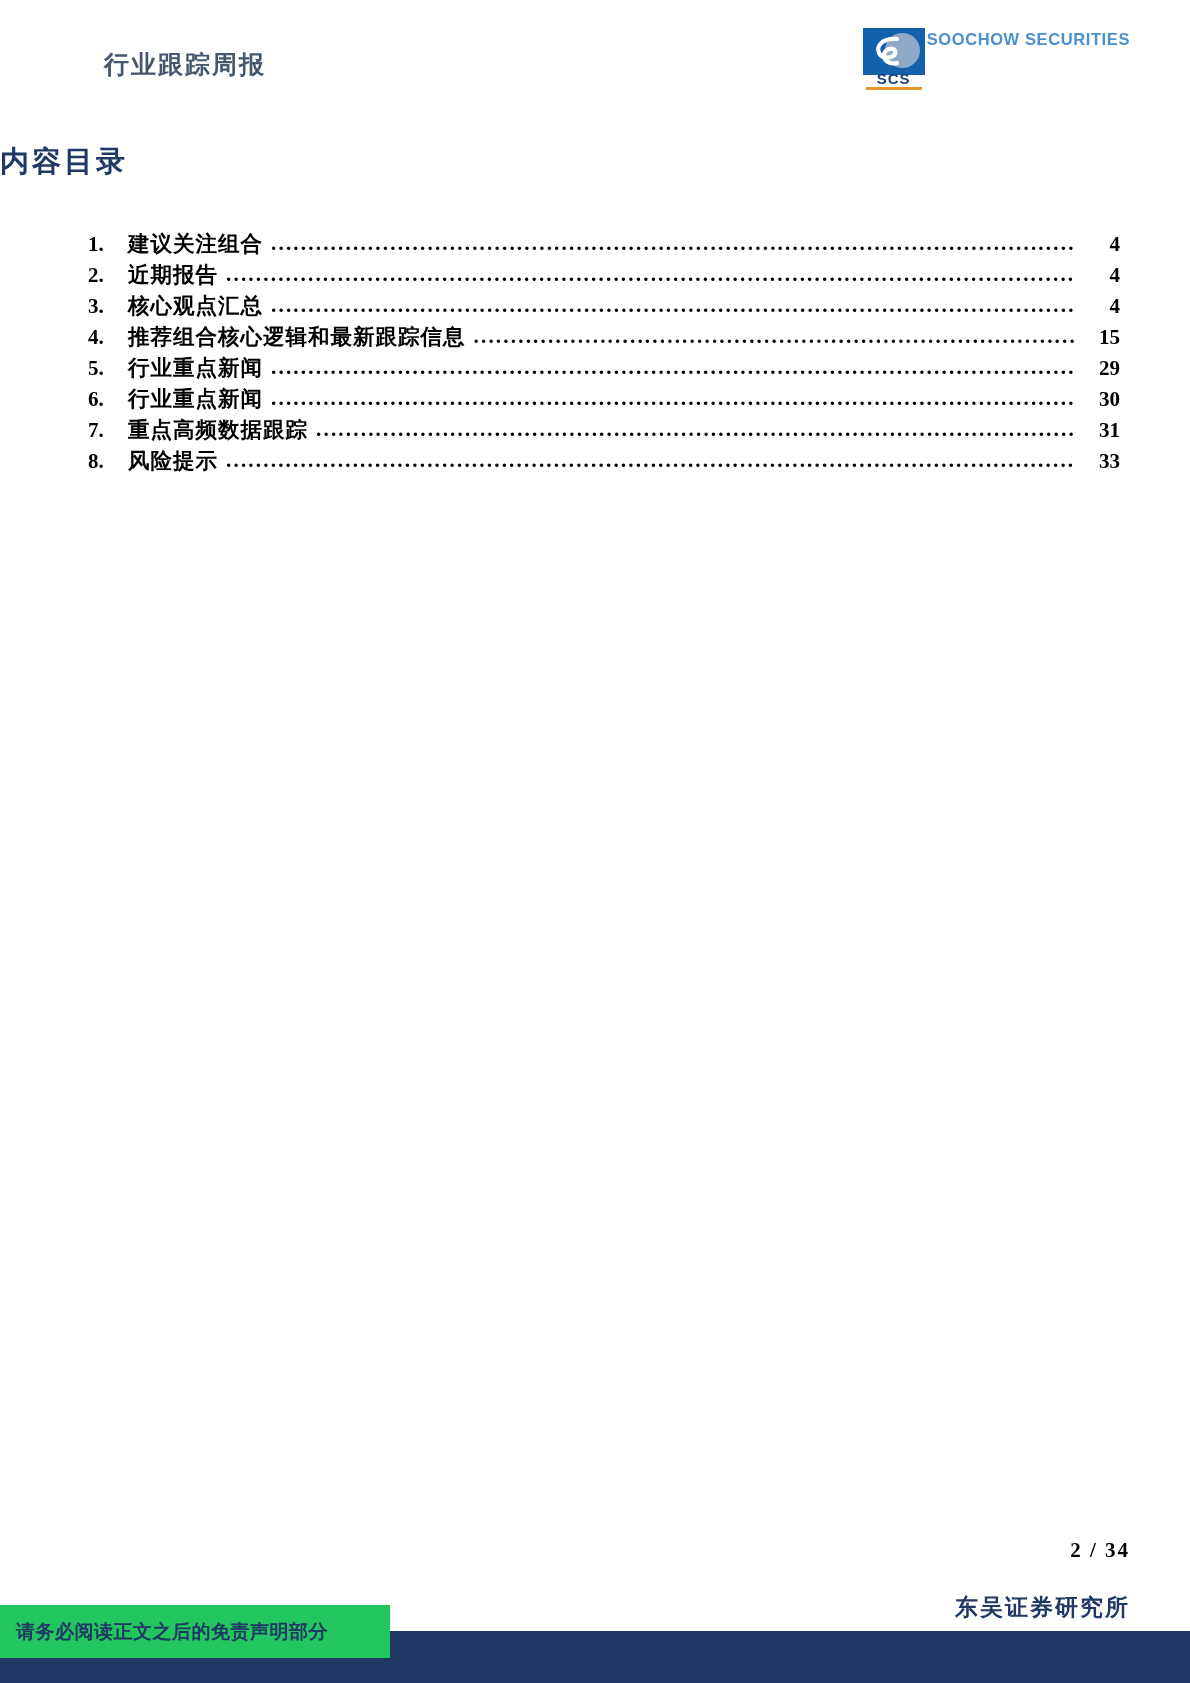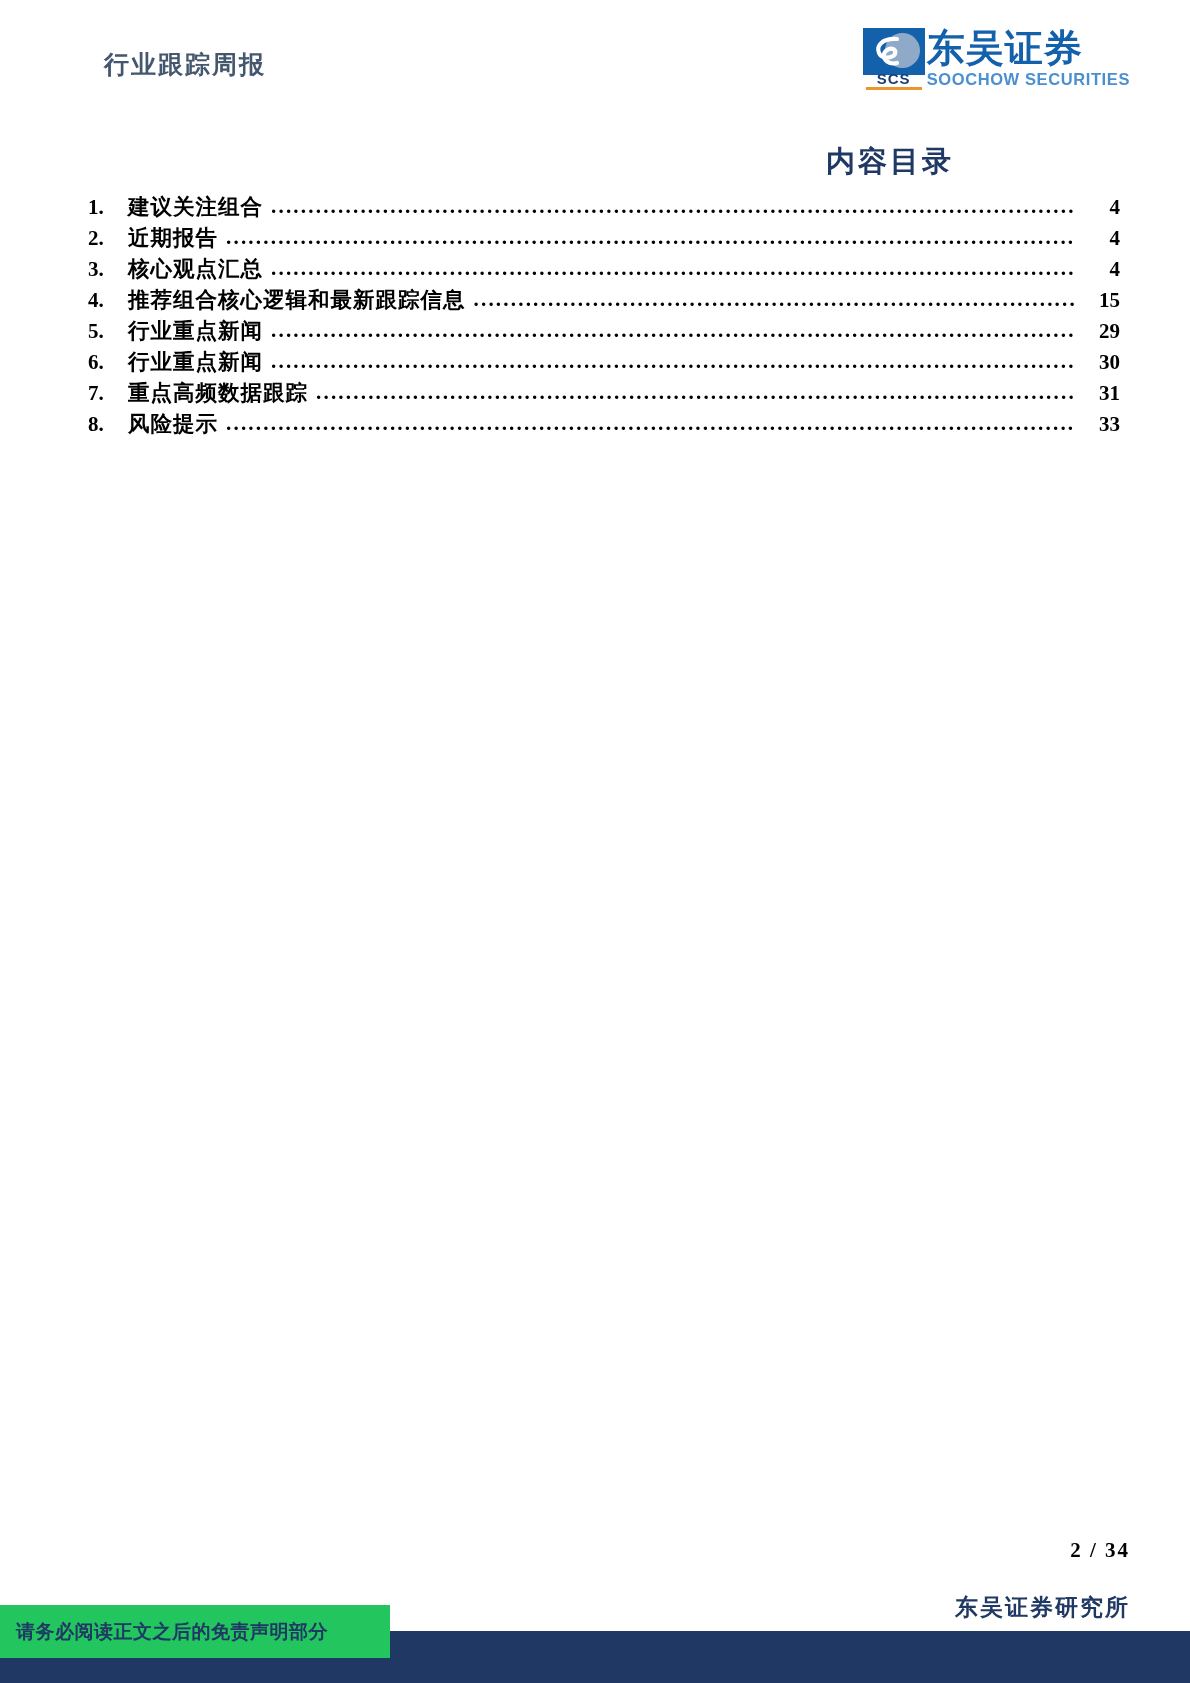--- a/index.html
+++ b/index.html
@@ -122,21 +122,21 @@
     margin-top: 2px;
     white-space: nowrap;
   }
 
   
   .toc-title {
     position: absolute;
     left: 0;
     top: 142px;
     width: 954px;
-    text-align: right;
+    text-align: left;
     font-size: 29px;
     font-weight: 700;
     color: #1f3864;
     letter-spacing: 3px;
     font-family: "Liberation Serif", "DejaVu Serif", serif;
   }
   .toc {
     position: absolute;
     left: 88px;
     top: 192px;
@@ -156,20 +156,21 @@
     width: 40px;
     text-align: left;
     font-size: 21px;
     font-weight: 700;
   }
   .toc-label {
     flex: none;
     white-space: nowrap;
     letter-spacing: 1px;
     padding-right: 8px;
+    margin-top: 37px;
   }
   .toc-dots {
     flex: 1 1 auto;
     overflow: hidden;
     white-space: nowrap;
     letter-spacing: 2.2px;
     font-size: 21px;
     line-height: 21px;
     color: #000;
     transform: translateY(-1px);
@@ -247,21 +248,20 @@
       <div class="logo-mark">
         <div class="sq"></div>
         <div class="circ"></div>
         <svg class="swoosh" viewBox="0 0 34 34">
           <path d="M25 5 C10 4, 4 12, 7 19 C9 24, 16 25, 21 22 C24 20, 24 16, 21 15 C18 14, 13 16, 12 20 C11 26, 17 31, 25 29" fill="none" stroke="#ffffff" stroke-width="4.2" stroke-linecap="round"></path>
         </svg>
         <div class="scs">SCS</div>
         <div class="underbar"></div>
       </div>
       <div class="logo-text">
-        <div class="logo-cn">东吴证券</div>
         <div class="logo-en">SOOCHOW SECURITIES</div>
       </div>
     </div>
   </div>
 
   <div class="toc-title">内容目录</div>
 
   <div class="toc">
 
     <div class="toc-row">

